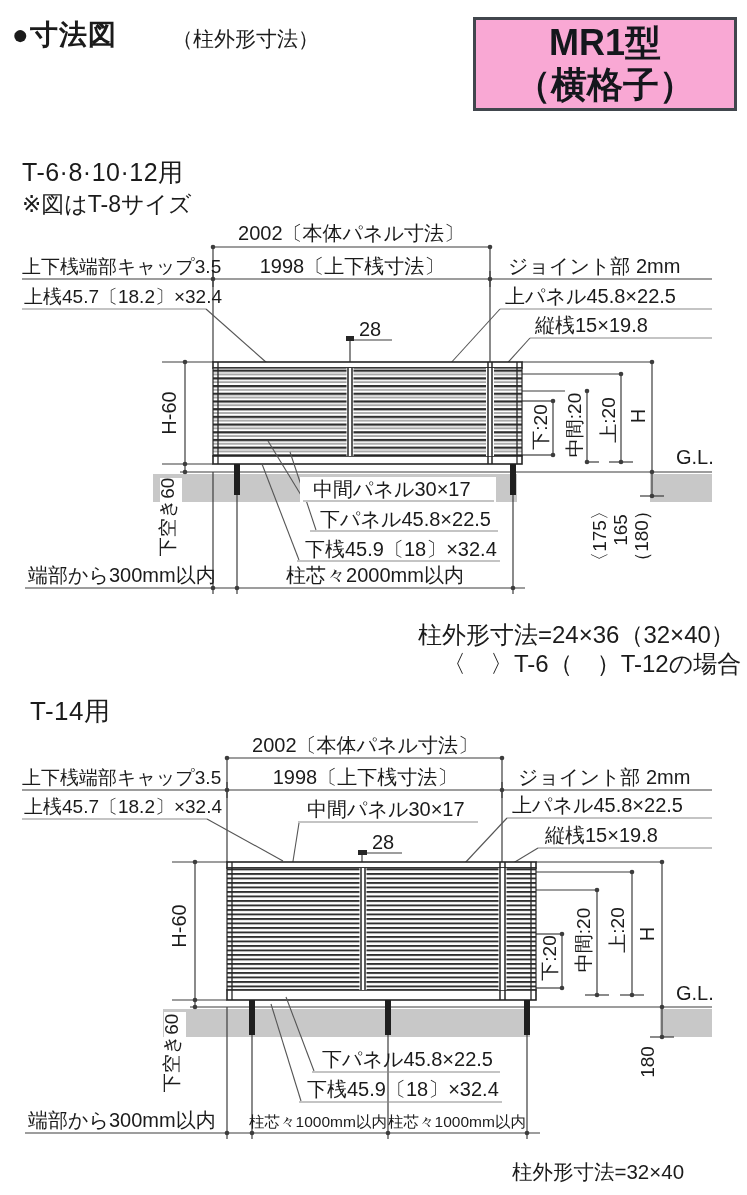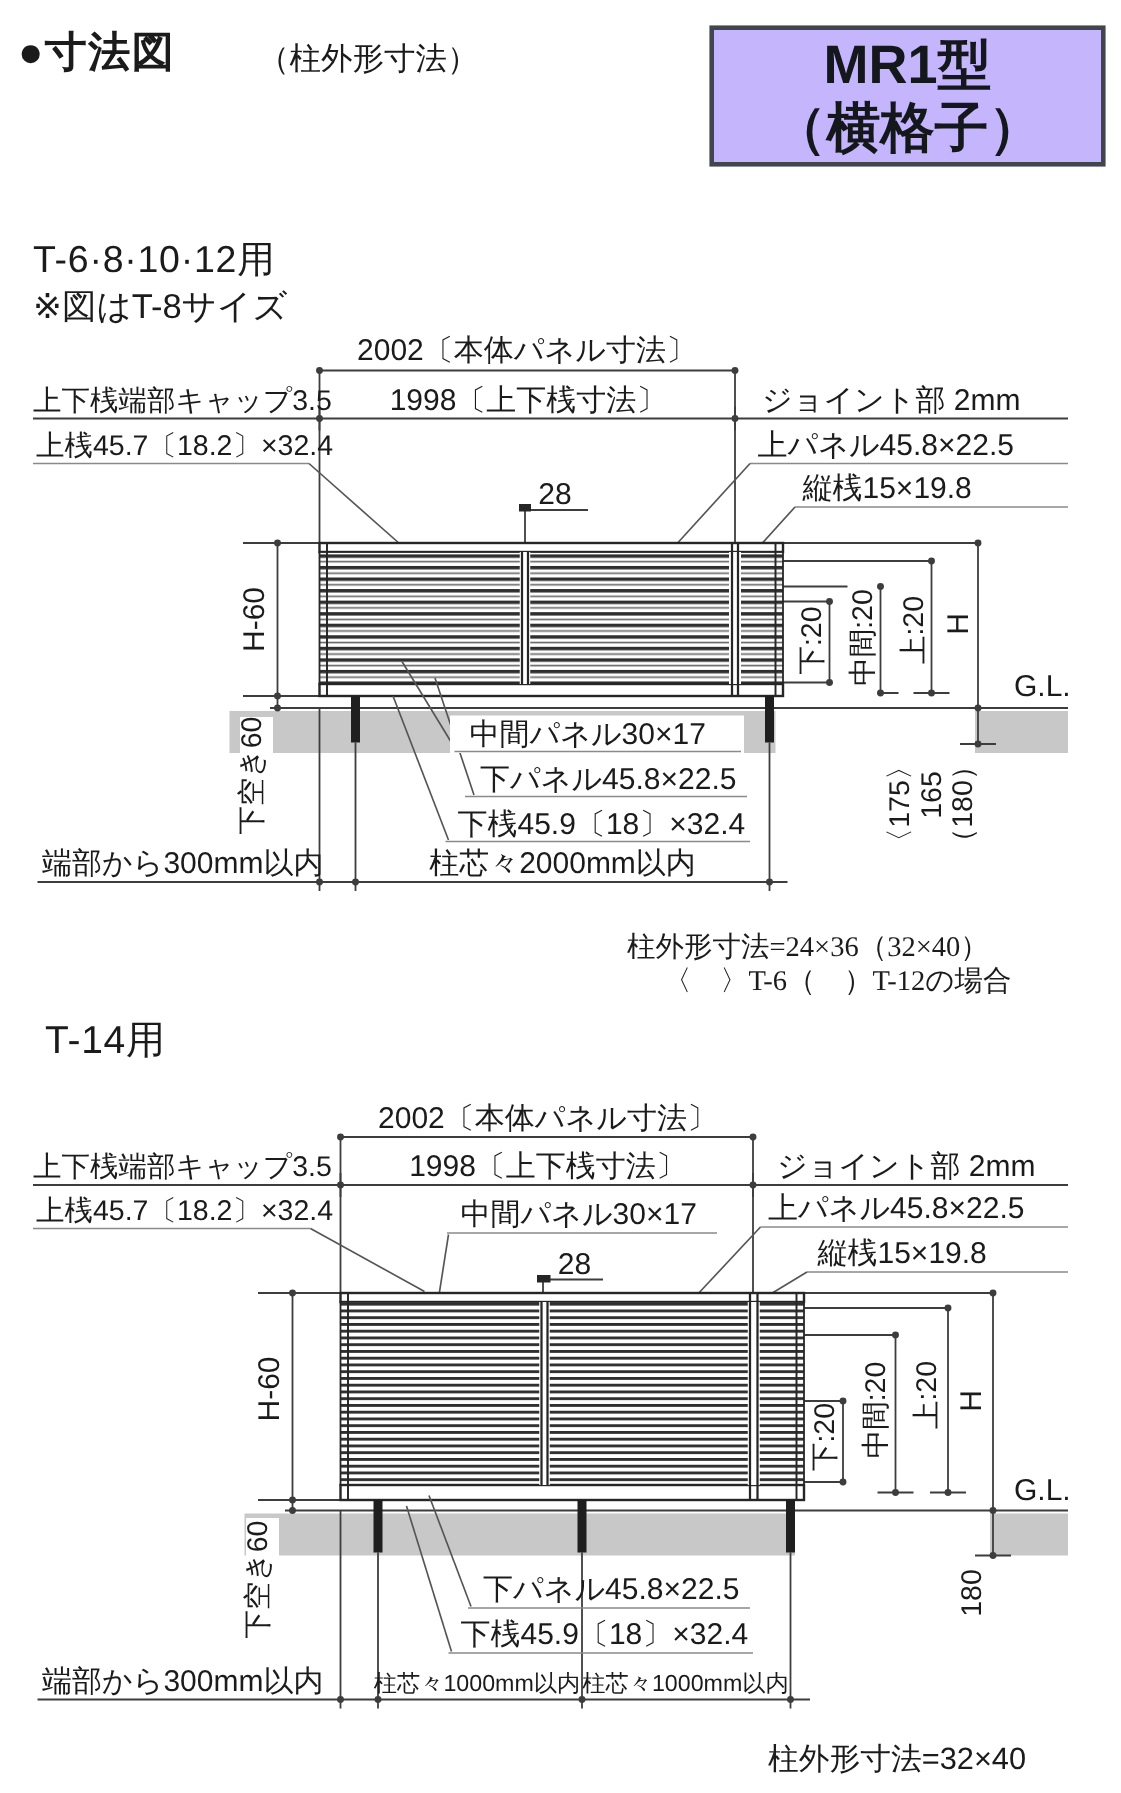--- a/index.html
+++ b/index.html
@@ -1,28 +1,28 @@
 <!DOCTYPE html>
 <html><head>
 <meta charset="utf-8">
 <style>
   html,body{margin:0;padding:0;background:#ffffff;}
   .page{position:relative;width:747px;height:1195px;background:#fff;overflow:hidden;
         font-family:"Liberation Sans","DejaVu Sans",sans-serif;color:#1b1b1b;}
   .abs{position:absolute;}
   .hdr-title{left:12px;top:16px;font-size:28px;font-weight:700;letter-spacing:1px;text-align:right;}
   .hdr-unit{left:172px;top:25px;font-size:21px;}
-  .model-box{left:473px;top:17px;width:258px;height:86px;background:#c4b5fd;
+  .model-box{left:473px;top:17px;width:258px;height:86px;background:#f9a8d4;
              border:3px solid #41464d;text-align:center;font-size:36px;font-weight:700;
              line-height:1.17;color:#14171c;padding-top:2px;}
   .sec-title{font-size:25px;font-weight:500;letter-spacing:0.5px;text-align:right;}
   .s1-title{left:22px;top:156px;}
   .s1-note{left:22px;top:189px;font-size:23px;font-weight:500;}
-  .s2-title{left:30px;top:676px;font-size:26px;}
-  .note1{left:418px;top:620px;font-size:19px;line-height:1.22;font-family:Liberation Serif, serif;}
+  .s2-title{left:30px;top:694px;font-size:26px;}
+  .note1{left:418px;top:620px;font-size:24px;line-height:1.22;}
   .note1 .indent{margin-left:24px;}
   .note2{left:512px;top:1158px;font-size:20.5px;}
   svg{position:absolute;left:0;top:0;}
   svg text{font-family:"Liberation Sans","DejaVu Sans",sans-serif;font-size:20px;fill:#1b1b1b;}
   svg text.sm{font-size:15.5px;}
   svg text.s19{font-size:19px;}
   .dl{stroke:#3d3d3d;stroke-width:1.2;}
   .ul{stroke:#8a8a8a;stroke-width:1.1;}
   .ld{stroke:#555555;stroke-width:1.1;}
   .pl{stroke:#262626;stroke-width:1.5;}

